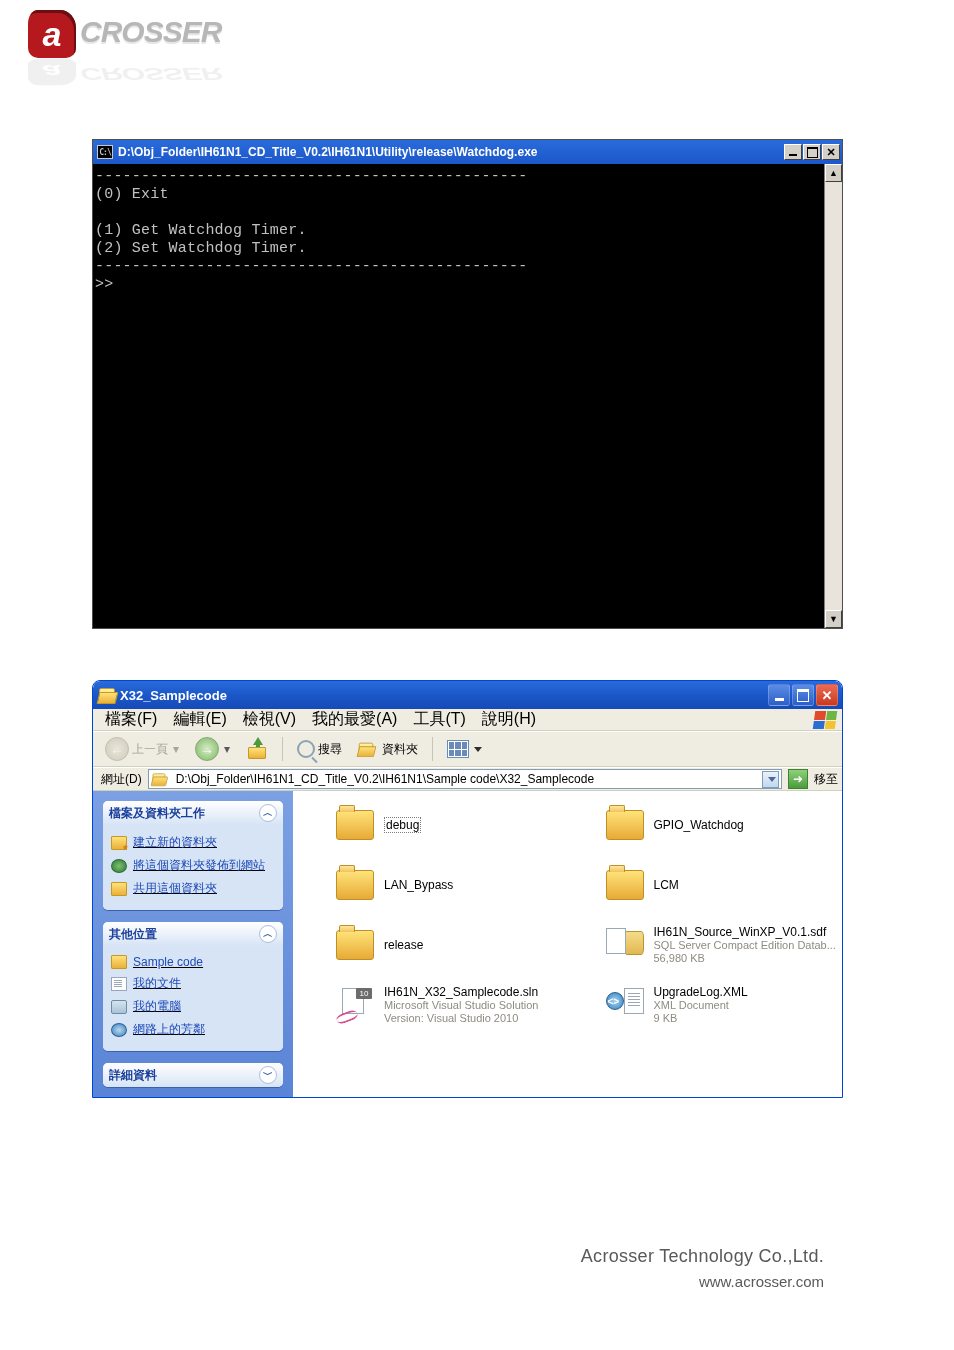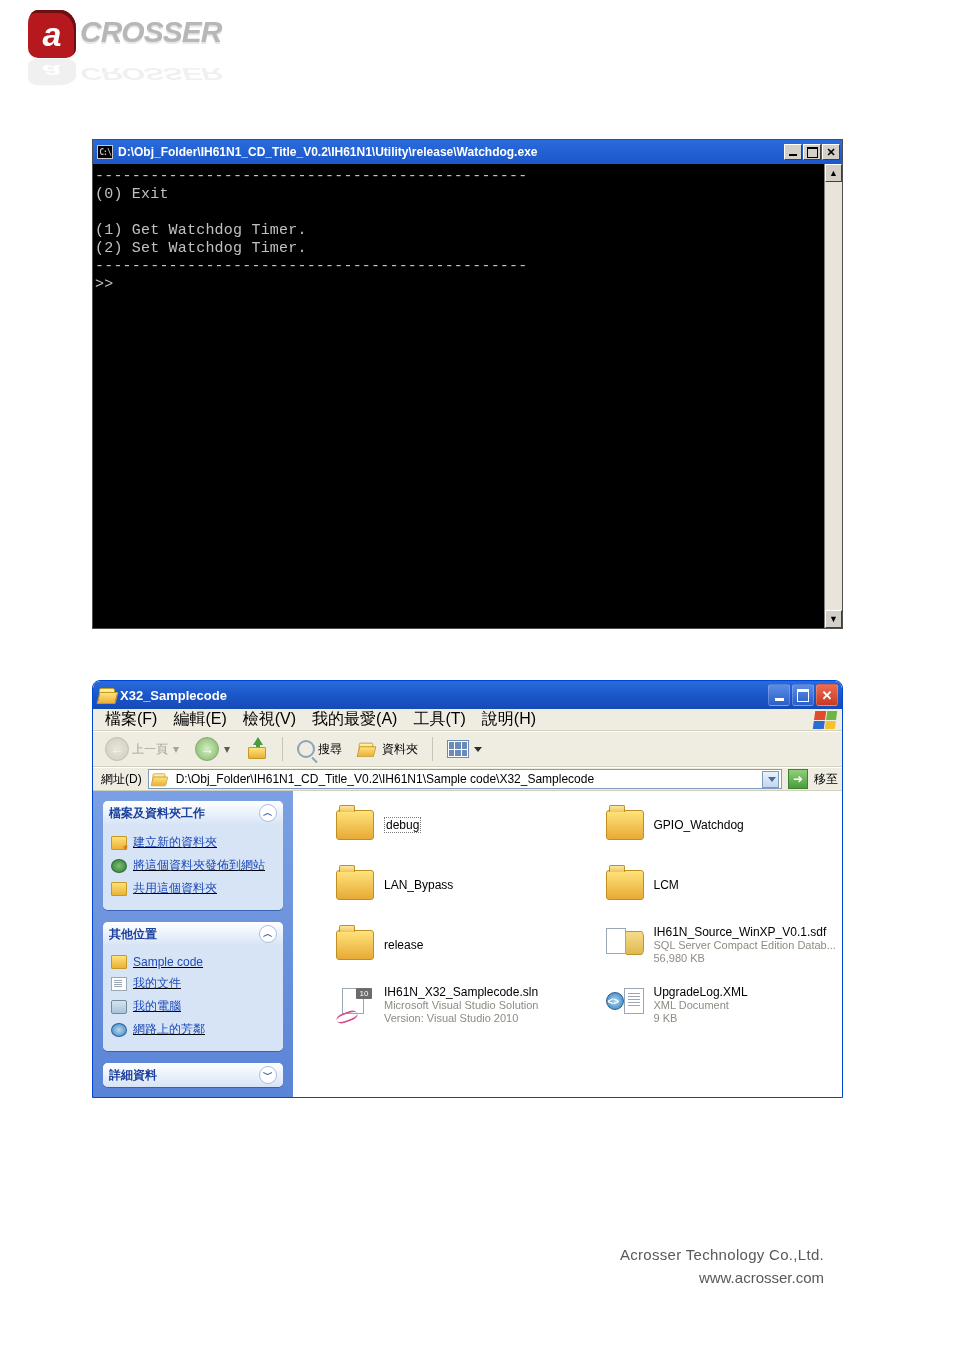--- a/index.html
+++ b/index.html
@@ -107,21 +107,21 @@
   .sln-ico .badge{ position:absolute; right:2px; top:0; width:16px; height:11px; background:#6c6c6c; color:#fff; font-size:8px; display:flex; align-items:center; justify-content:center; border-radius:1px;}
   .sln-ico .inf{ position:absolute; left:0; bottom:0; width:22px; height:10px; border:2px solid #d94e93; border-left:none; border-right:none; border-radius:50%/70%; transform:rotate(-20deg);}
   .xml-ico{ width:38px; height:34px; position:relative; flex:0 0 38px;}
   .xml-ico .sheet{ position:absolute; right:0; top:0; width:20px; height:26px; background:#fff; border:1px solid #9aa7b6;}
   .xml-ico .sheet::before{content:""; position:absolute; left:3px; top:4px; width:12px; height:1px; background:#9aa7b6; box-shadow:0 3px 0 #9aa7b6,0 6px 0 #9aa7b6,0 9px 0 #9aa7b6,0 12px 0 #9aa7b6;}
   .xml-ico .glb{ position:absolute; left:0; top:4px; width:18px; height:18px; border-radius:50%; background:radial-gradient(#a8d6f0,#2f7bc0); border:1px solid #295f90;}
   .xml-ico .ang{ position:absolute; left:2px; top:8px; font-size:10px; color:#fff; font-weight:bold;}
 
   
   .footer { position:absolute; right:130px; top:1246px; text-align:right; font-family: Arial, sans-serif; color:#595959;}
-  .footer-company{ font-size:15px; letter-spacing:0.3px;}
+  .footer-company{ font-size:18px; letter-spacing:0.3px;}
   .footer-url{ font-size:15px; margin-top:6px;}
 </style>
 </head>
 <body>
 
 <div class="logo">
   <div class="logo-a-bg">
       <span>a</span>
     </div>
   <div class="logo-text">CROSSER</div>

